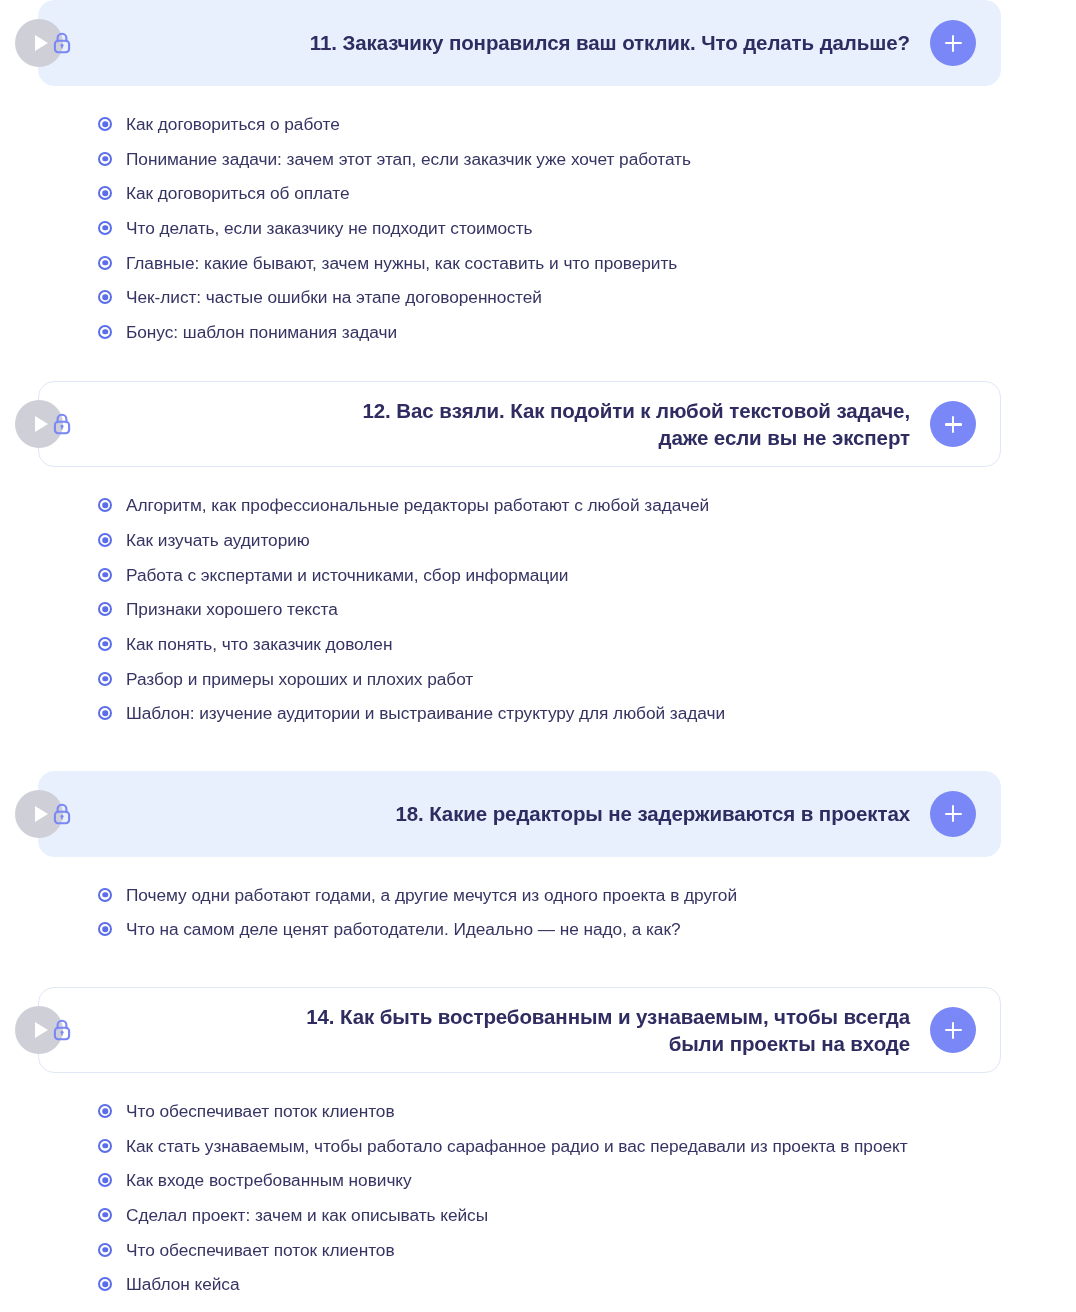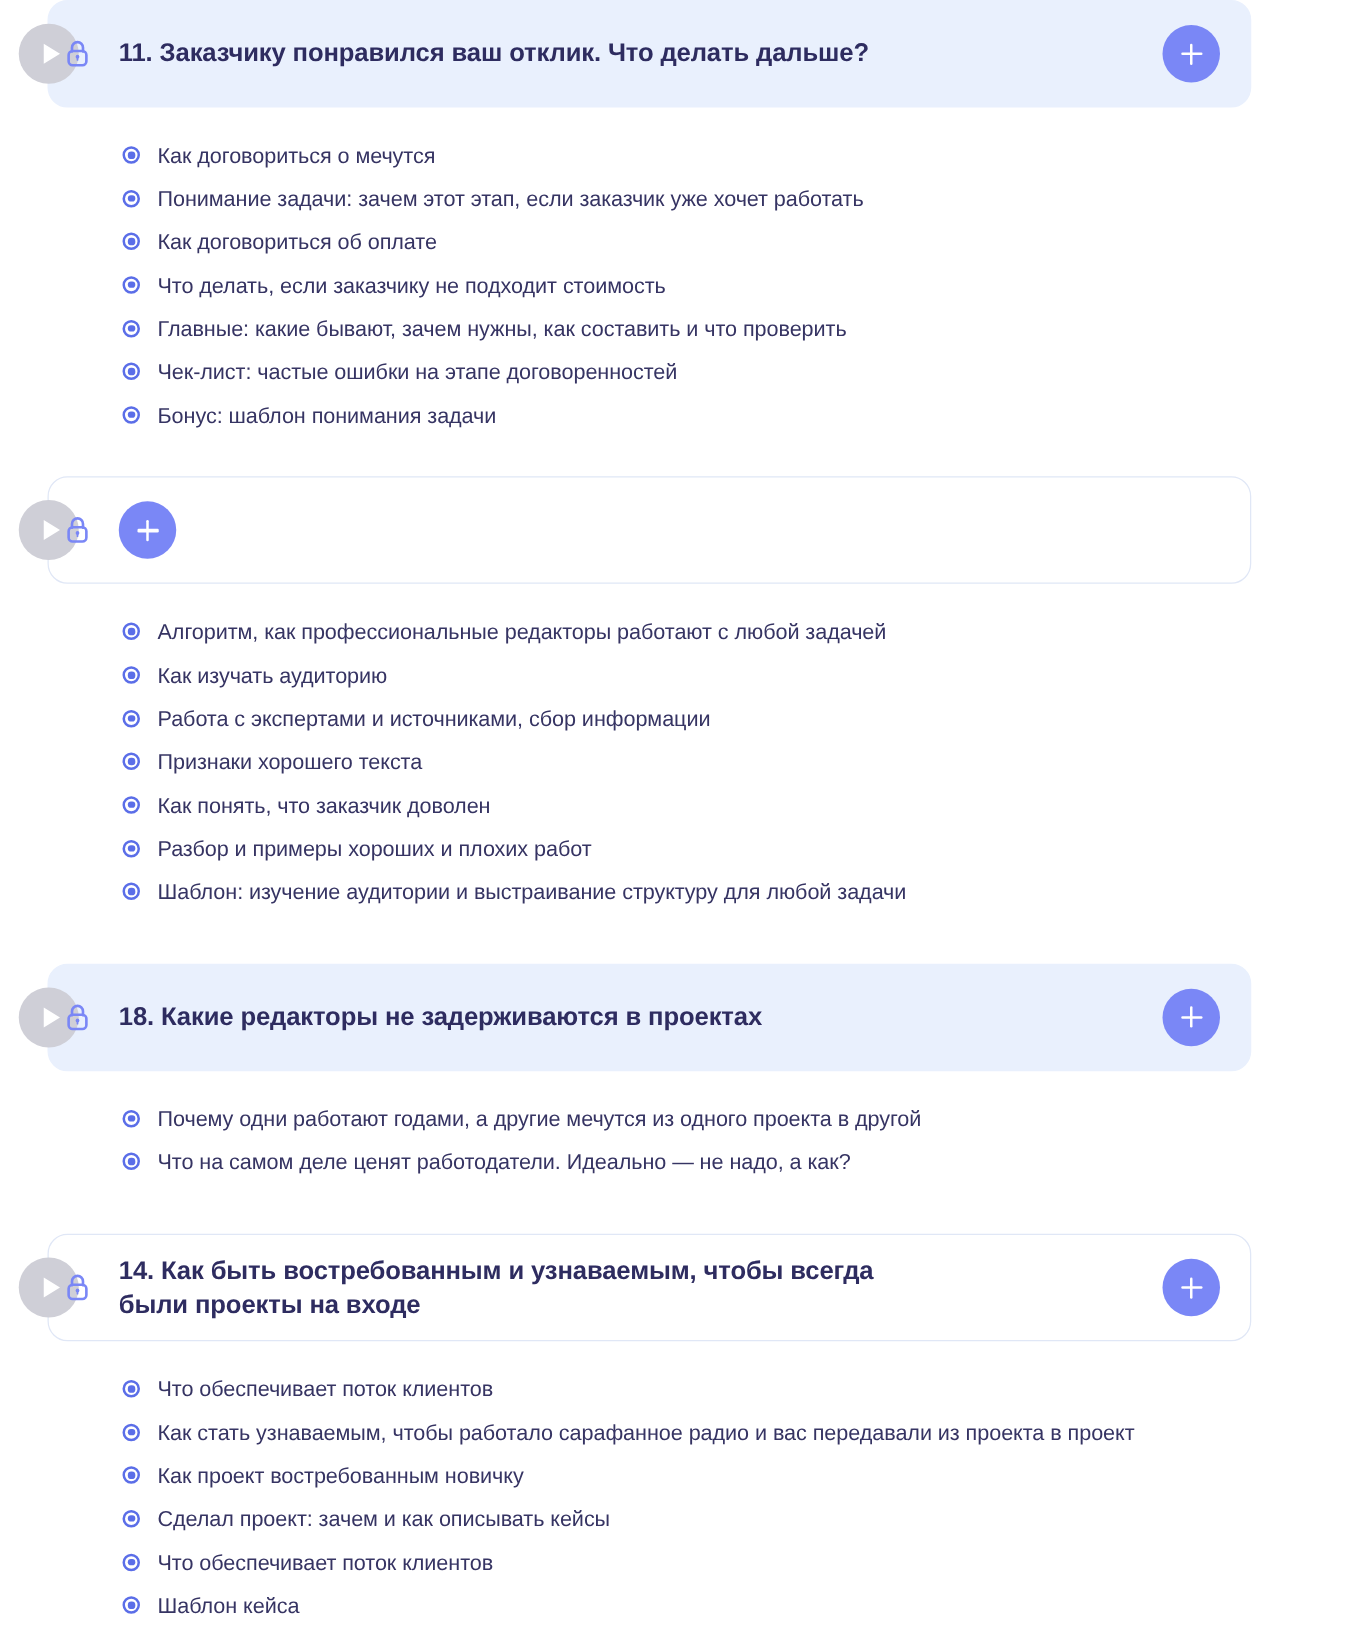--- a/index.html
+++ b/index.html
@@ -47,20 +47,21 @@
 
   .card-title {
     color: #2e2c60;
     font-size: 20.5px;
     font-weight: bold;
     line-height: 1.32;
     letter-spacing: -0.1px;
     white-space: pre-line;
     flex: 1;
     padding-right: 20px;
+    text-align: right;
   }
 
   
   .play-badge {
     position: absolute;
     left: -24px;
     top: 50%;
     transform: translateY(-50%);
     width: 48px;
     height: 48px;
@@ -176,21 +177,21 @@
           <circle cx="13" cy="15.3" r="1.5" fill="#7a87f6"></circle>
           <rect x="12.3" y="15.3" width="1.4" height="3.3" rx="0.7" fill="#7a87f6"></rect>
         </svg>
       </span>
       <div class="card-title">11. Заказчику понравился ваш отклик. Что делать дальше?</div>
       <button class="plus-btn" aria-label="expand" title="+"></button>
     </div>
     <ul class="lesson-list">
           <li class="lesson-item">
             <span class="bullet"></span>
-            <span class="lesson-text">Как договориться о мечутся</span>
+            <span class="lesson-text">Как договориться о работе</span>
           </li>
           <li class="lesson-item">
             <span class="bullet"></span>
             <span class="lesson-text">Понимание задачи: зачем этот этап, если заказчик уже хочет работать</span>
           </li>
           <li class="lesson-item">
             <span class="bullet"></span>
             <span class="lesson-text">Как договориться об оплате</span>
           </li>
           <li class="lesson-item">
@@ -218,20 +219,22 @@
         <span class="tri"></span>
       </div>
       <span class="lock-icon">
         <svg viewBox="0 0 26 26" width="26" height="26" aria-hidden="true">
           <path d="M8.6 11.2 V8.1 a4.4 4.4 0 0 1 8.8 0 v3.1" fill="none" stroke="#7a87f6" stroke-width="2.1" stroke-linecap="round"></path>
           <rect x="5.9" y="10.8" width="14.2" height="11.4" rx="3.2" fill="none" stroke="#7a87f6" stroke-width="2.1"></rect>
           <circle cx="13" cy="15.3" r="1.5" fill="#7a87f6"></circle>
           <rect x="12.3" y="15.3" width="1.4" height="3.3" rx="0.7" fill="#7a87f6"></rect>
         </svg>
       </span>
+      <div class="card-title">12. Вас взяли. Как подойти к любой текстовой задаче,
+даже если вы не эксперт</div>
       <button class="plus-btn" aria-label="expand" title="+"></button>
     </div>
     <ul class="lesson-list">
           <li class="lesson-item">
             <span class="bullet"></span>
             <span class="lesson-text">Алгоритм, как профессиональные редакторы работают с любой задачей</span>
           </li>
           <li class="lesson-item">
             <span class="bullet"></span>
             <span class="lesson-text">Как изучать аудиторию</span>
@@ -308,21 +311,21 @@
           <li class="lesson-item">
             <span class="bullet"></span>
             <span class="lesson-text">Что обеспечивает поток клиентов</span>
           </li>
           <li class="lesson-item">
             <span class="bullet"></span>
             <span class="lesson-text">Как стать узнаваемым, чтобы работало сарафанное радио и вас передавали из проекта в проект</span>
           </li>
           <li class="lesson-item">
             <span class="bullet"></span>
-            <span class="lesson-text">Как проект востребованным новичку</span>
+            <span class="lesson-text">Как входе востребованным новичку</span>
           </li>
           <li class="lesson-item">
             <span class="bullet"></span>
             <span class="lesson-text">Сделал проект: зачем и как описывать кейсы</span>
           </li>
           <li class="lesson-item">
             <span class="bullet"></span>
             <span class="lesson-text">Что обеспечивает поток клиентов</span>
           </li>
           <li class="lesson-item">

